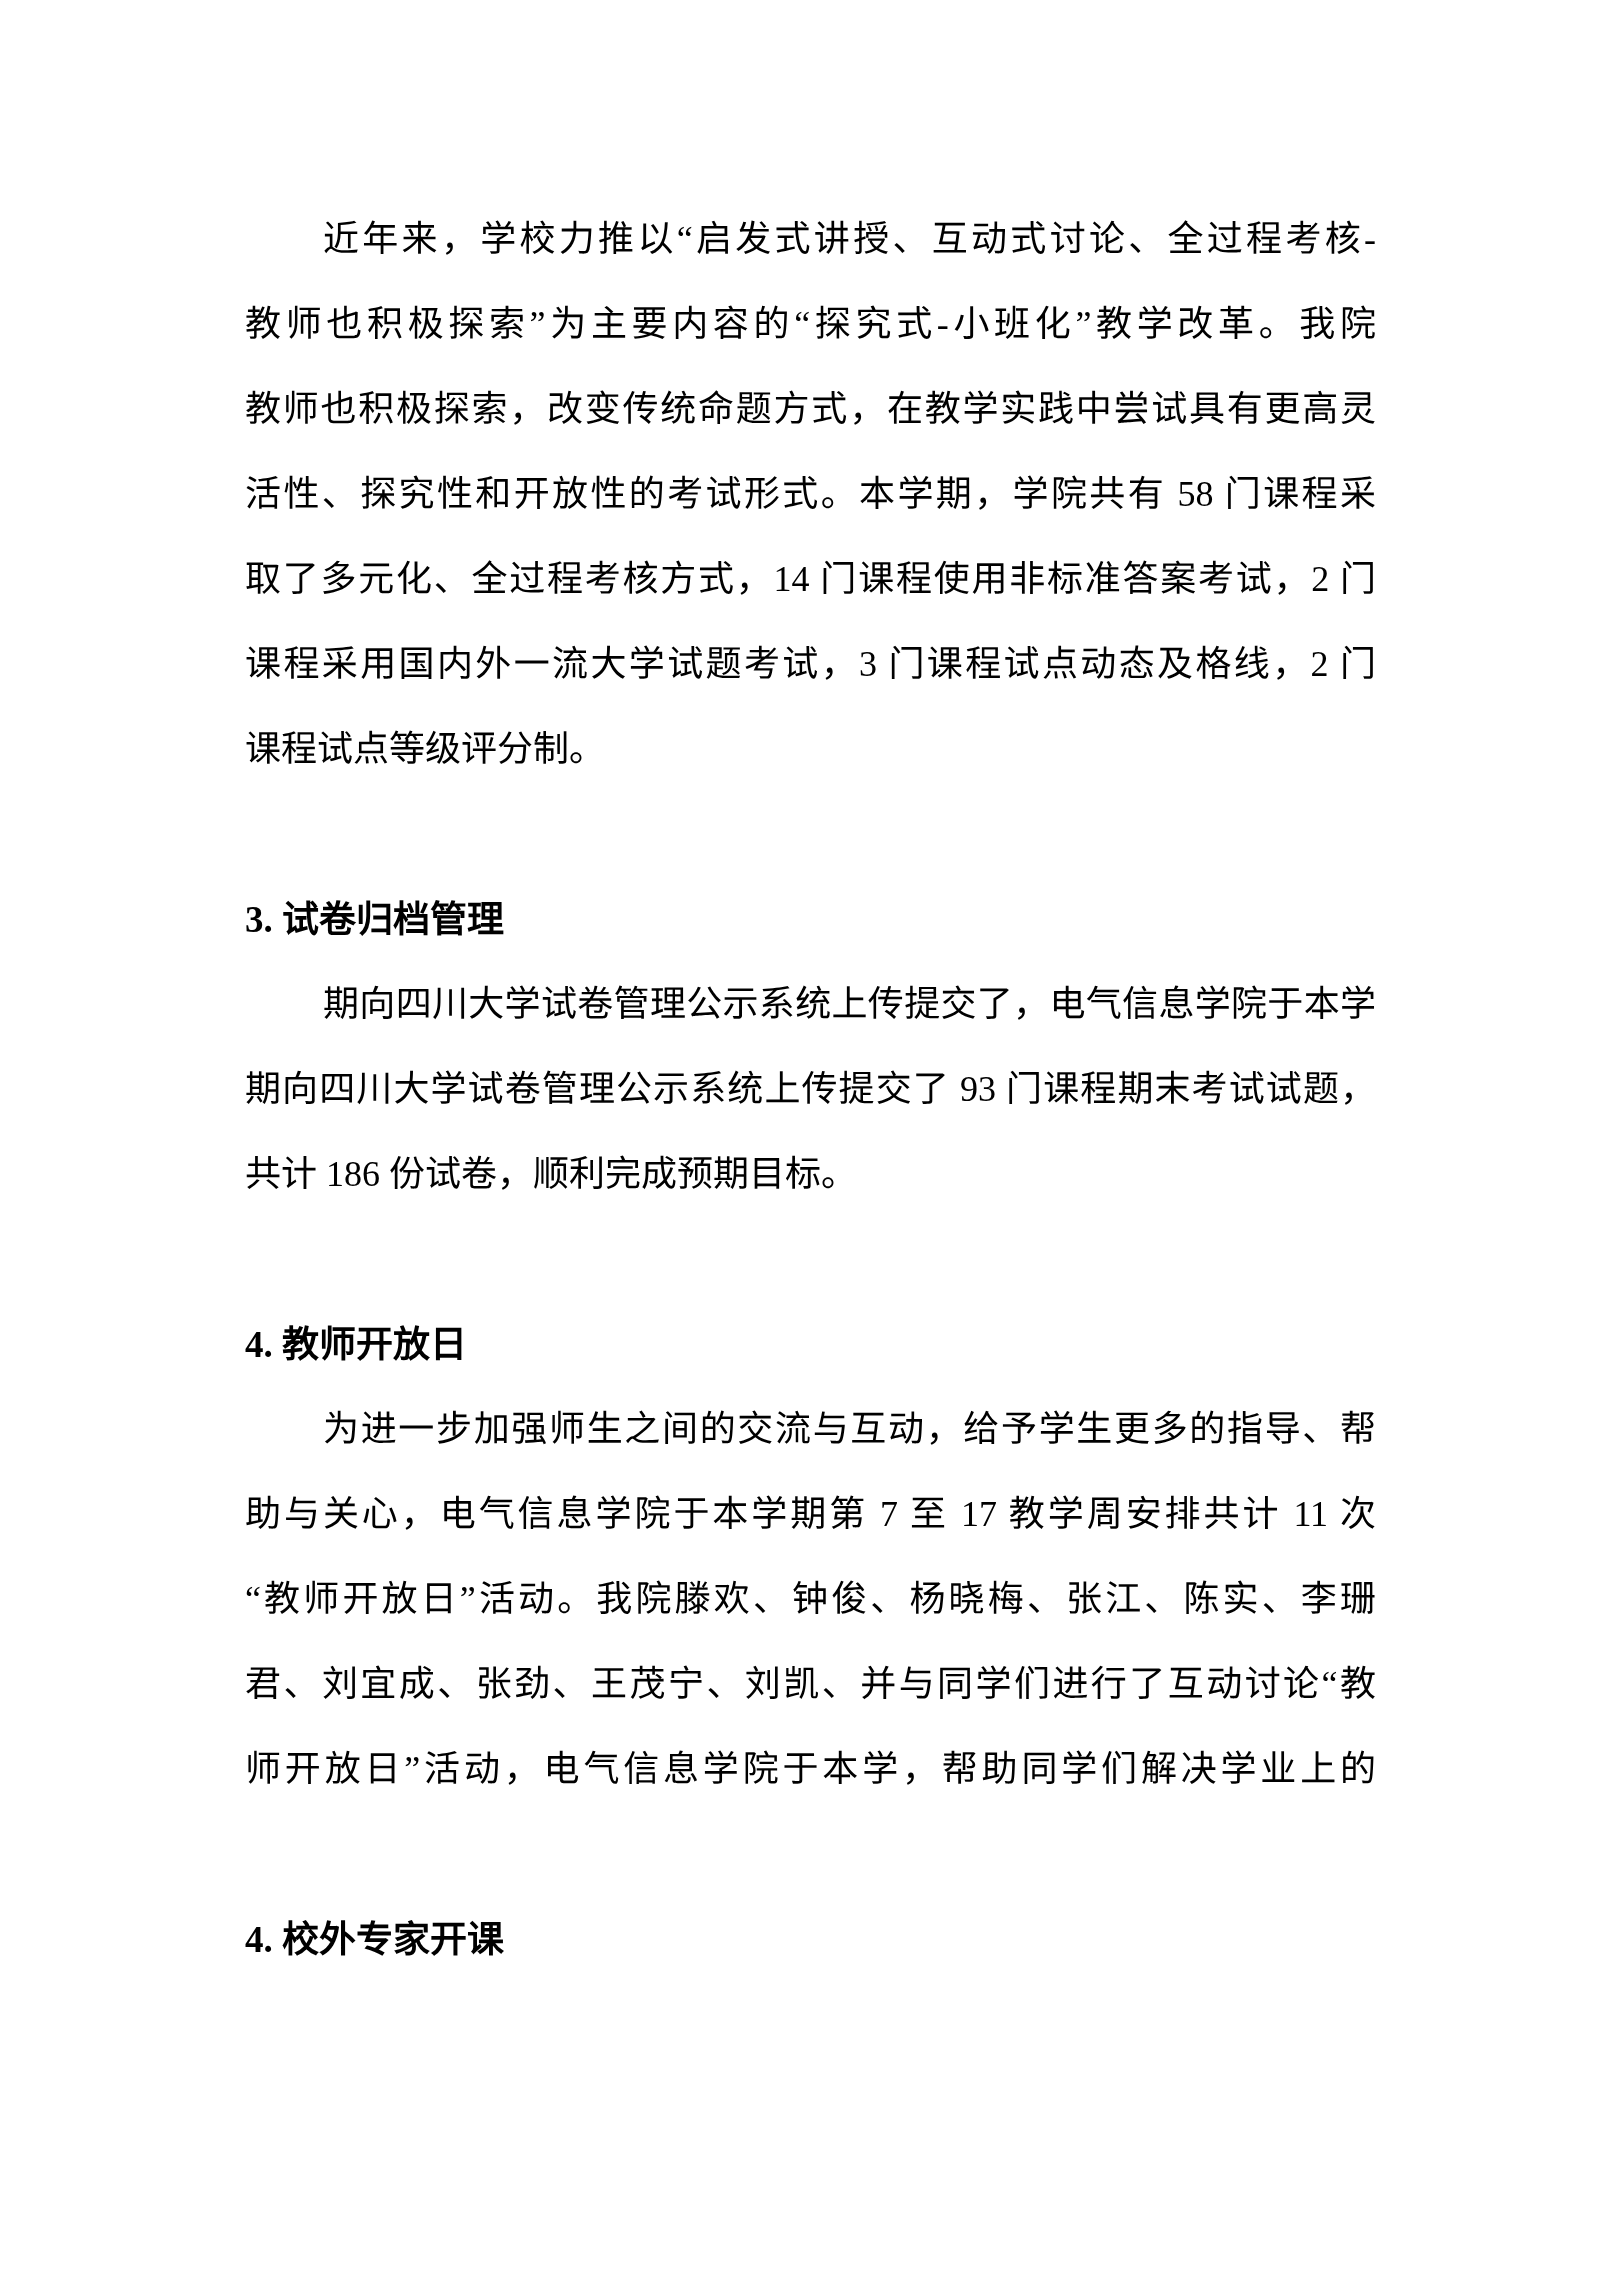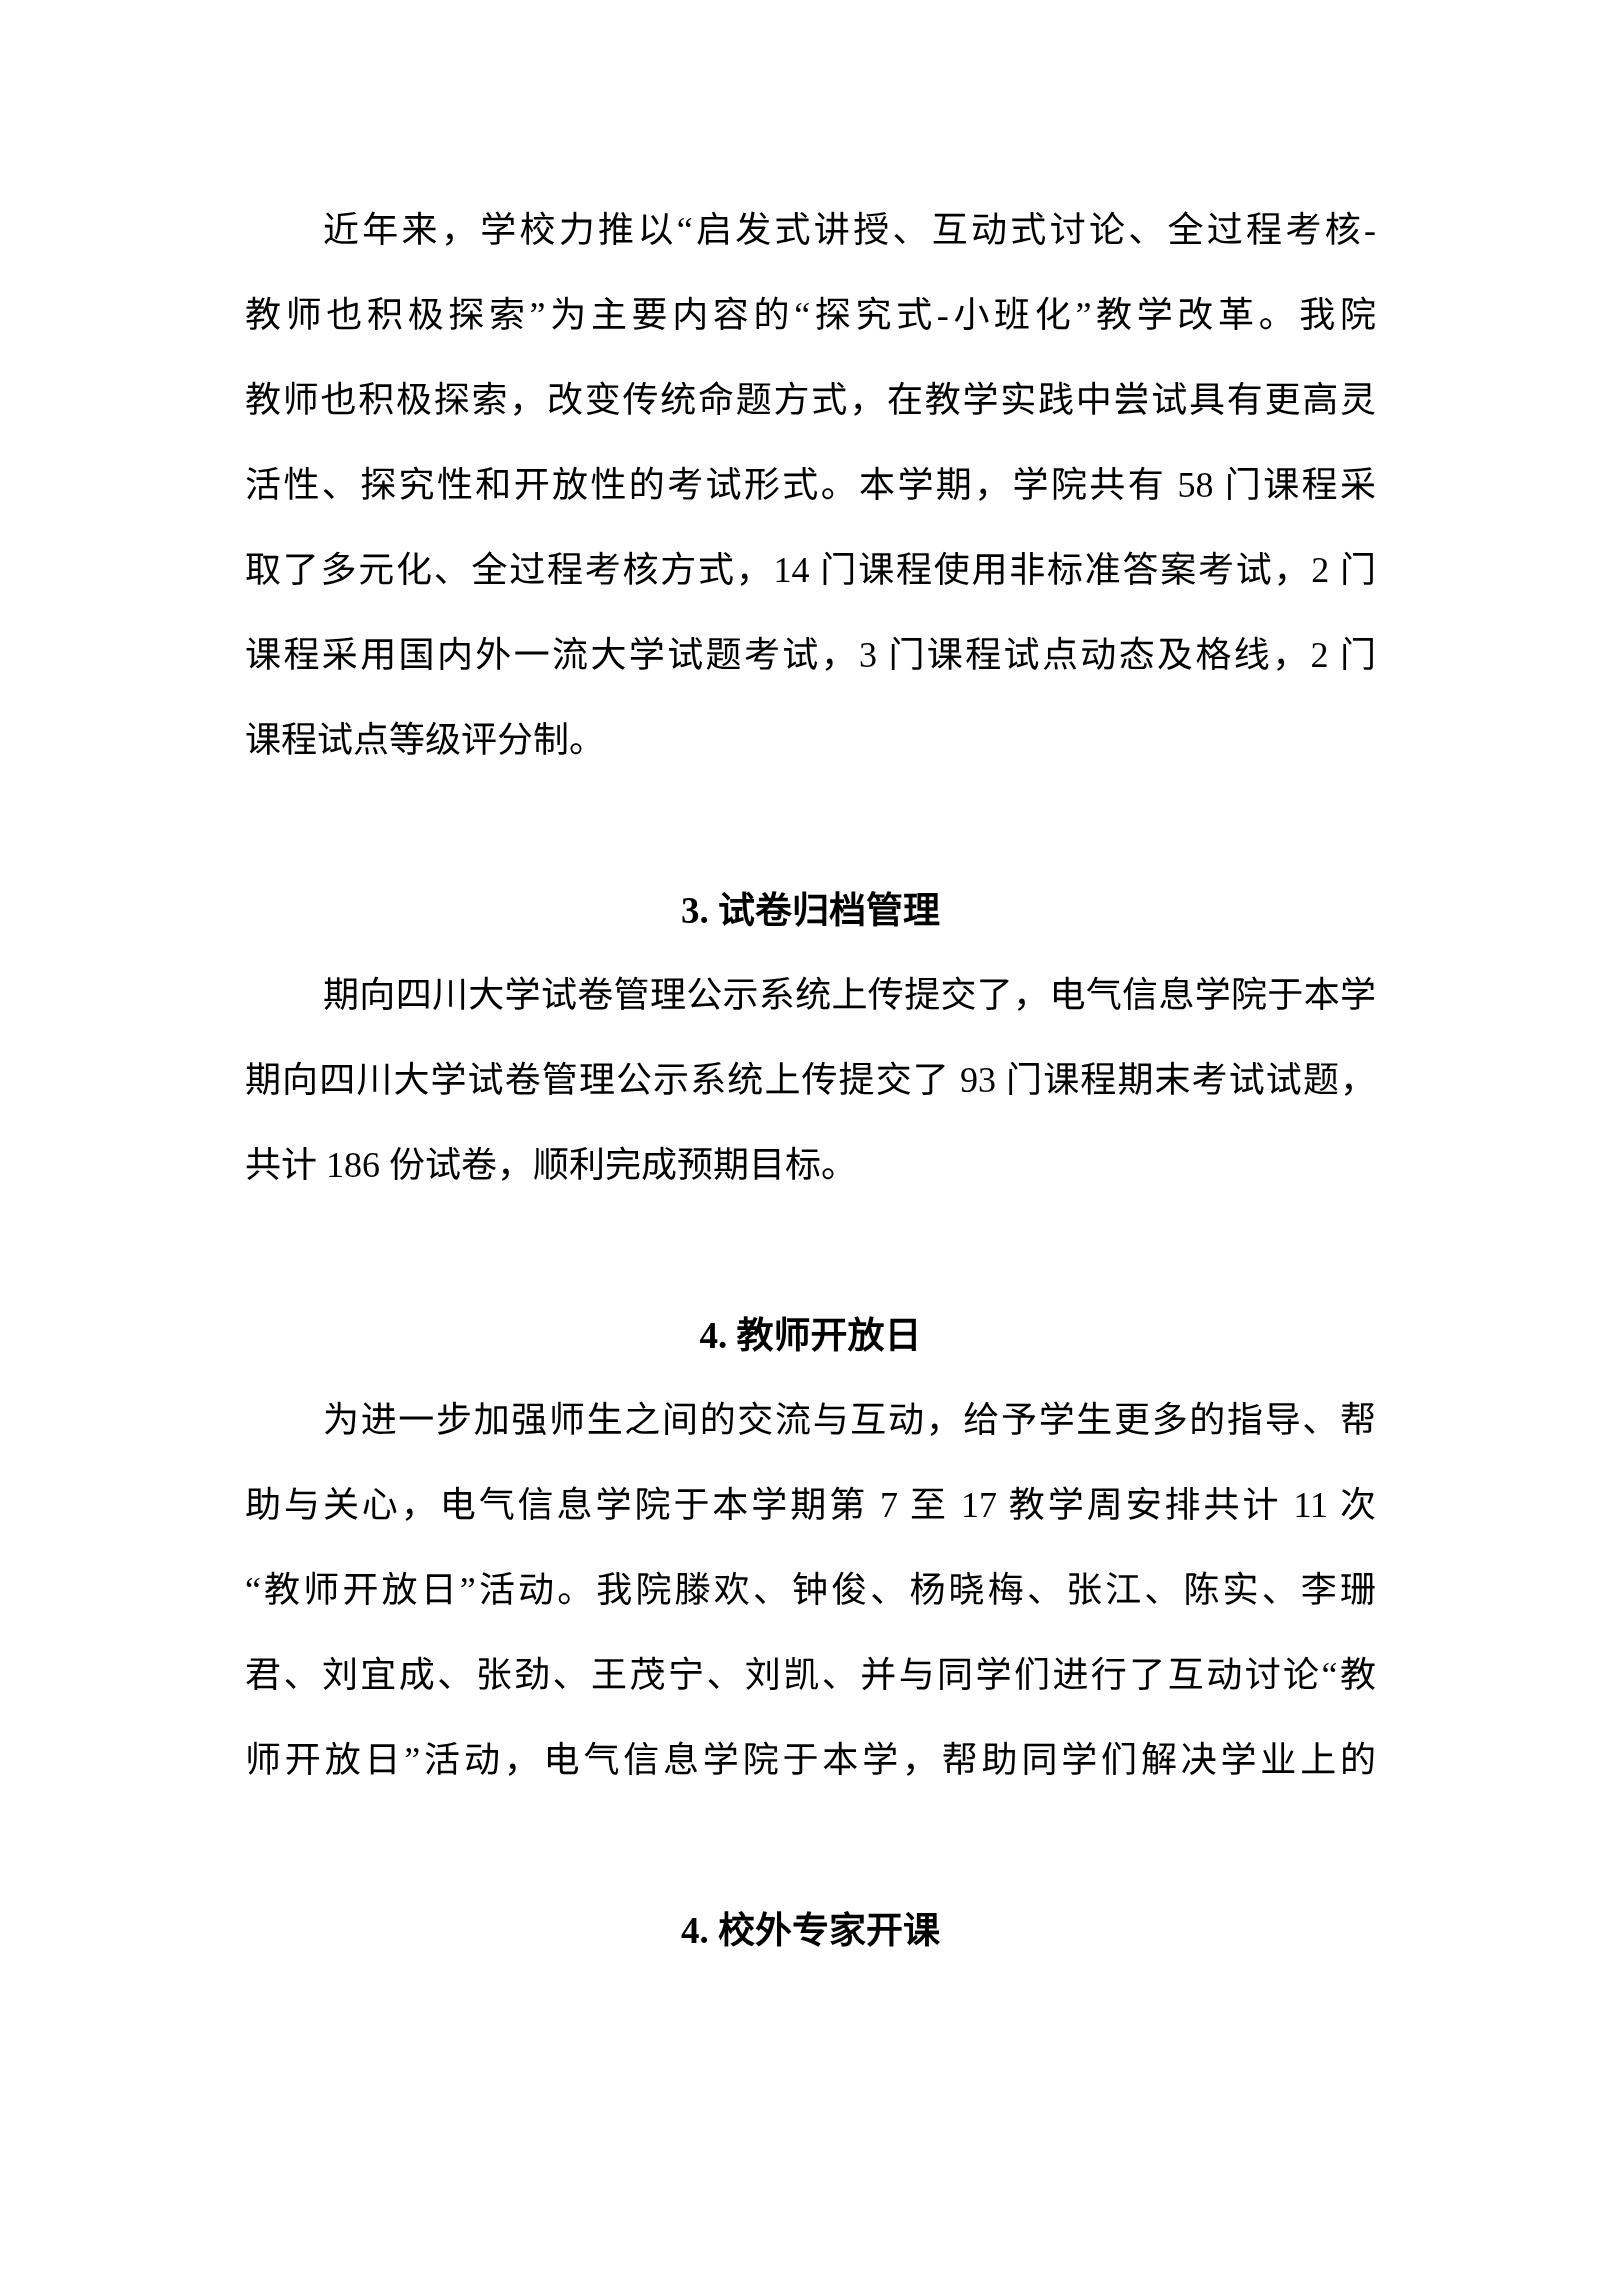--- a/index.html
+++ b/index.html
@@ -12,21 +12,21 @@
     width: 1621px;
     height: 2293px;
     background: #ffffff;
     color: #000000;
     overflow: hidden;
     font-family: "Liberation Serif", "DejaVu Serif", serif;
   }
   .content {
     position: absolute;
     left: 245px;
-    top: 188px;
+    top: 197px;
     width: 1131px;
   }
   .para {
     margin: 0;
     padding: 0;
   }
   .line {
     display: block;
     height: 85px;
     line-height: 85px;
@@ -42,21 +42,21 @@
   .line.last {
     text-align: left;
     text-align-last: left;
   }
   .heading {
     margin: 85px 0 0 0;
     height: 85px;
     line-height: 85px;
     font-size: 37px;
     font-weight: bold;
-    text-align: center;
+    text-align: left;
   }
 </style>
 </head>
 <body>
 
 <div class="page">
   <div class="content">
 
     <div class="para">
       <span class="line first">近年来，学校力推以“启发式讲授、互动式讨论、全过程考核-</span>

